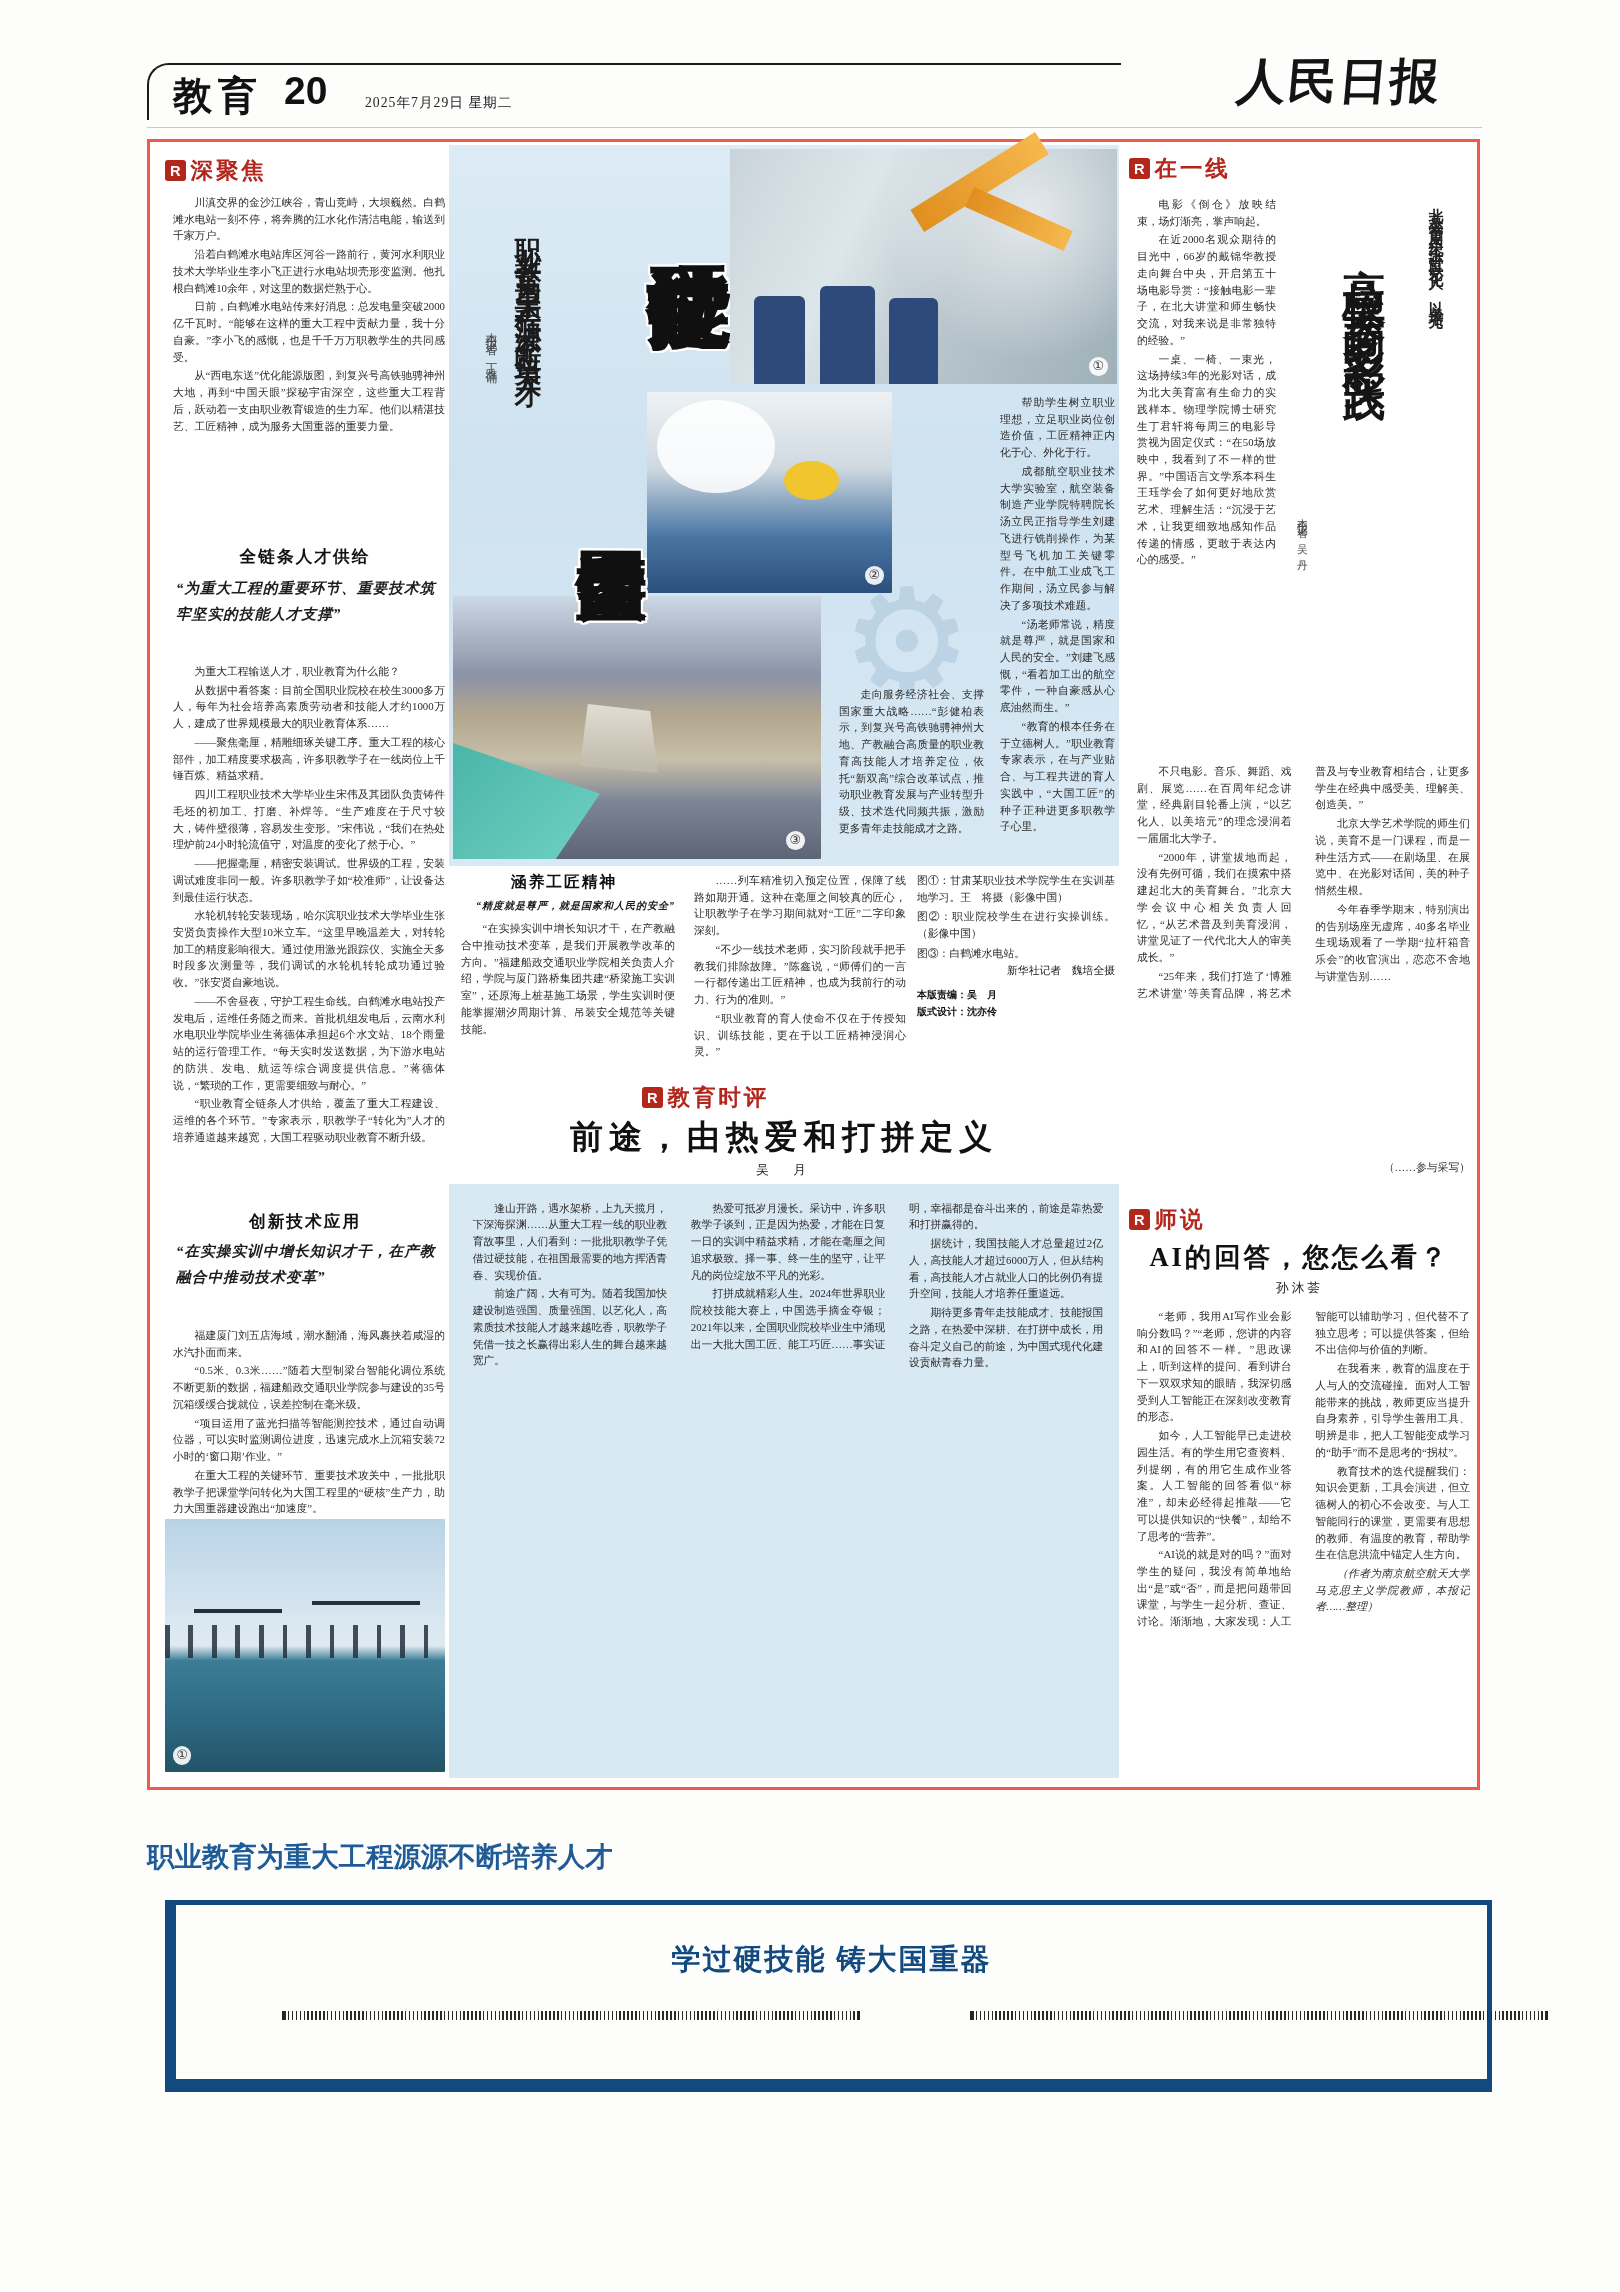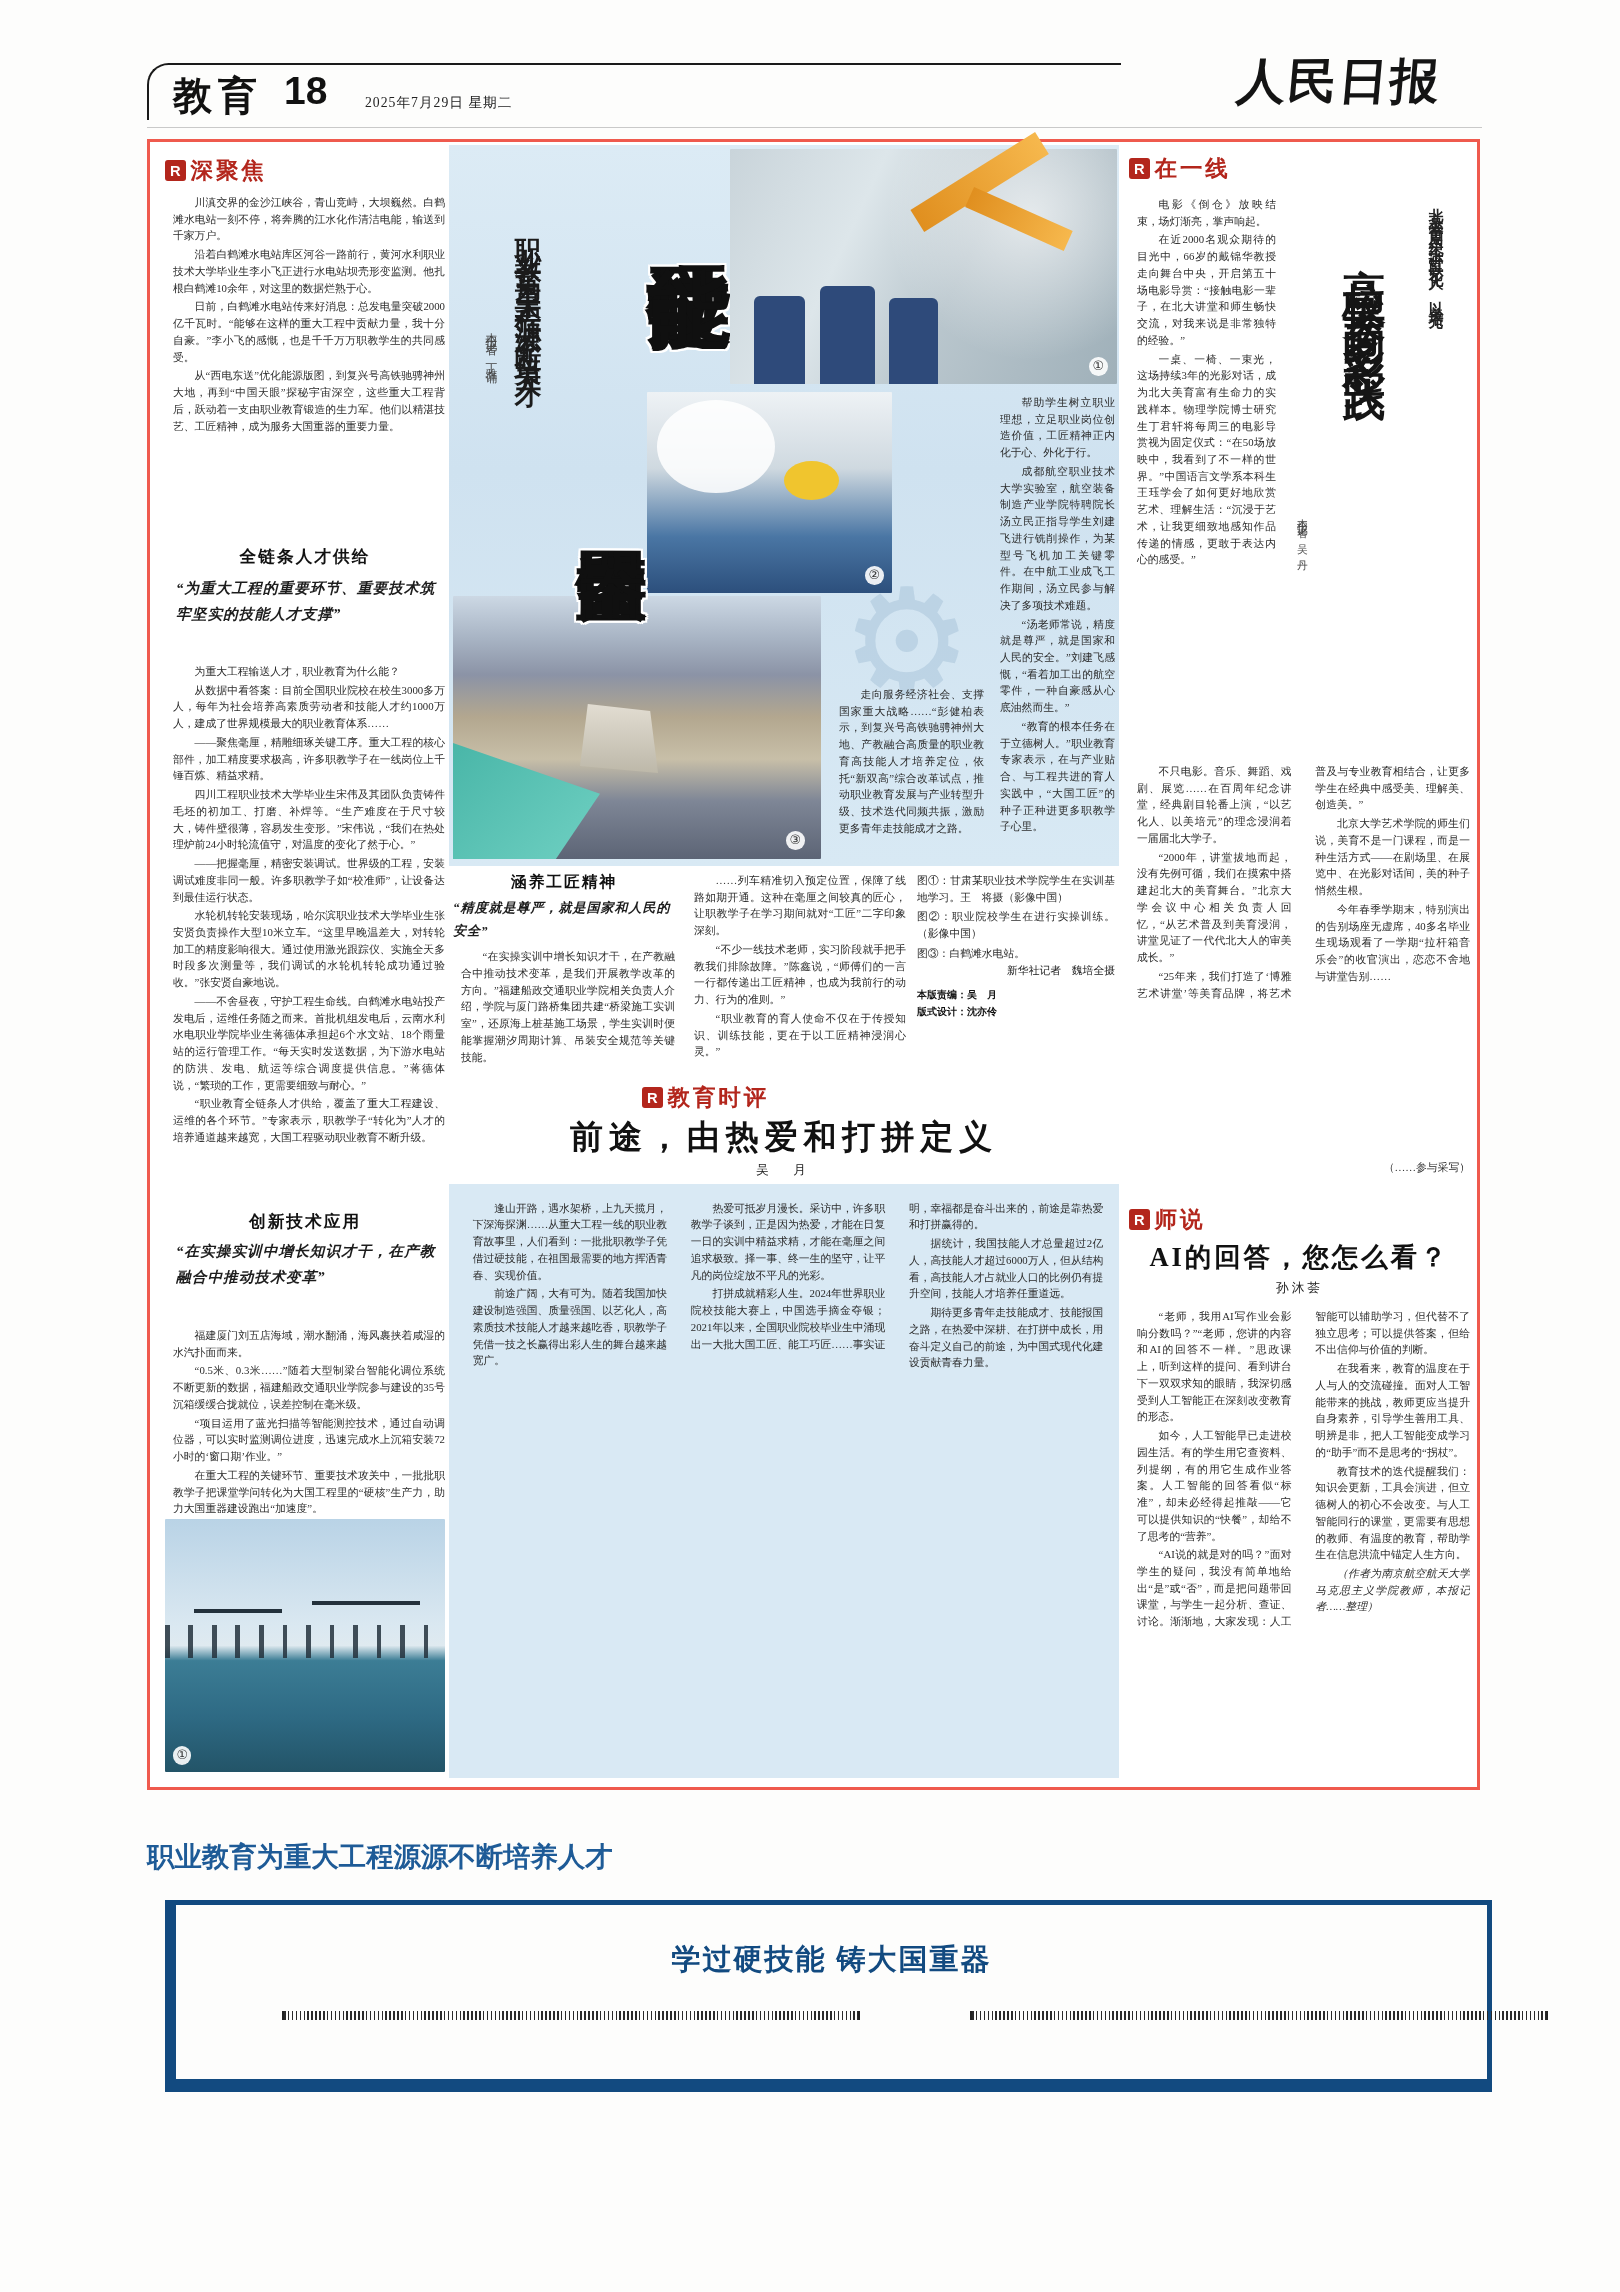--- a/index.html
+++ b/index.html
@@ -71,21 +71,21 @@
   .silhouette{background:repeating-linear-gradient(90deg,#23313c 0 4.9px,transparent 4.9px 23.5px);}
   .craneH{background:#23313c;}
 </style>
 </head>
 <body>
 
 <div id="page">
 
   <div class="abs bracket" style="left:147px;top:63px;width:972px;height:55px;"></div>
   <div class="abs sec-title" style="left:173px;top:69px;">教育</div>
-  <div class="abs page-num" style="left:284px;top:69px;">18</div>
+  <div class="abs page-num" style="left:284px;top:69px;">20</div>
   <div class="abs date" style="left:365px;top:94px;">2025年7月29日 星期二</div>
   <div class="abs masthead" style="left:1237px;top:49px;">人民日报</div>
   <div class="abs hairline" style="left:147px;top:127px;width:1335px;height:1px;"></div>
 
   <div class="abs redframe" style="left:147px;top:139px;width:1327px;height:1645px;"></div>
 
   <div class="abs slabel" style="left:165px;top:155px;">
     <span class="r">R</span>
     <span class="t">深聚焦</span>
   </div>
@@ -161,21 +161,21 @@
 
   <div class="abs bt ovh" style="left:992px;top:394px;width:123px;height:469px;z-index:6;">
       <p>帮助学生树立职业理想，立足职业岗位创造价值，工匠精神正内化于心、外化于行。</p>
       <p>成都航空职业技术大学实验室，航空装备制造产业学院特聘院长汤立民正指导学生刘建飞进行铣削操作，为某型号飞机加工关键零件。在中航工业成飞工作期间，汤立民参与解决了多项技术难题。</p>
       <p>“汤老师常说，精度就是尊严，就是国家和人民的安全。”刘建飞感慨，“看着加工出的航空零件，一种自豪感从心底油然而生。”</p>
       <p>“教育的根本任务在于立德树人。”职业教育专家表示，在与产业贴合、与工程共进的育人实践中，“大国工匠”的种子正种进更多职教学子心里。</p>
     </div>
 
   <div class="abs" style="left:453px;top:872px;width:222px;height:200px;">
     <div class="subhead" style="font-size:15.7px;">涵养工匠精神</div>
-    <div class="kquote" style="font-size:13px;margin:3.9px 0 5.9px;">“精度就是尊严，就是国家和人民的安全”</div>
+    <div class="kquote" style="font-size:10px;margin:3.9px 0 5.9px;text-align:right;">“精度就是尊严，就是国家和人民的安全”</div>
     <div class="bt ovh" style="height:116px;">
         <p>“在实操实训中增长知识才干，在产教融合中推动技术变革，是我们开展教学改革的方向。”福建船政交通职业学院相关负责人介绍，学院与厦门路桥集团共建“桥梁施工实训室”，还原海上桩基施工场景，学生实训时便能掌握潮汐周期计算、吊装安全规范等关键技能。</p>
       </div>
   </div>
   <div class="abs bt ovh" style="left:686px;top:872px;width:220px;height:200px;">
       <p>……列车精准切入预定位置，保障了线路如期开通。这种在毫厘之间较真的匠心，让职教学子在学习期间就对“工匠”二字印象深刻。</p>
       <p>“不少一线技术老师，实习阶段就手把手教我们排除故障。”陈鑫说，“师傅们的一言一行都传递出工匠精神，也成为我前行的动力、行为的准则。”</p>
       <p>“职业教育的育人使命不仅在于传授知识、训练技能，更在于以工匠精神浸润心灵。”</p>
     </div>
   <div class="abs" style="left:917px;top:872px;width:198px;height:200px;">

